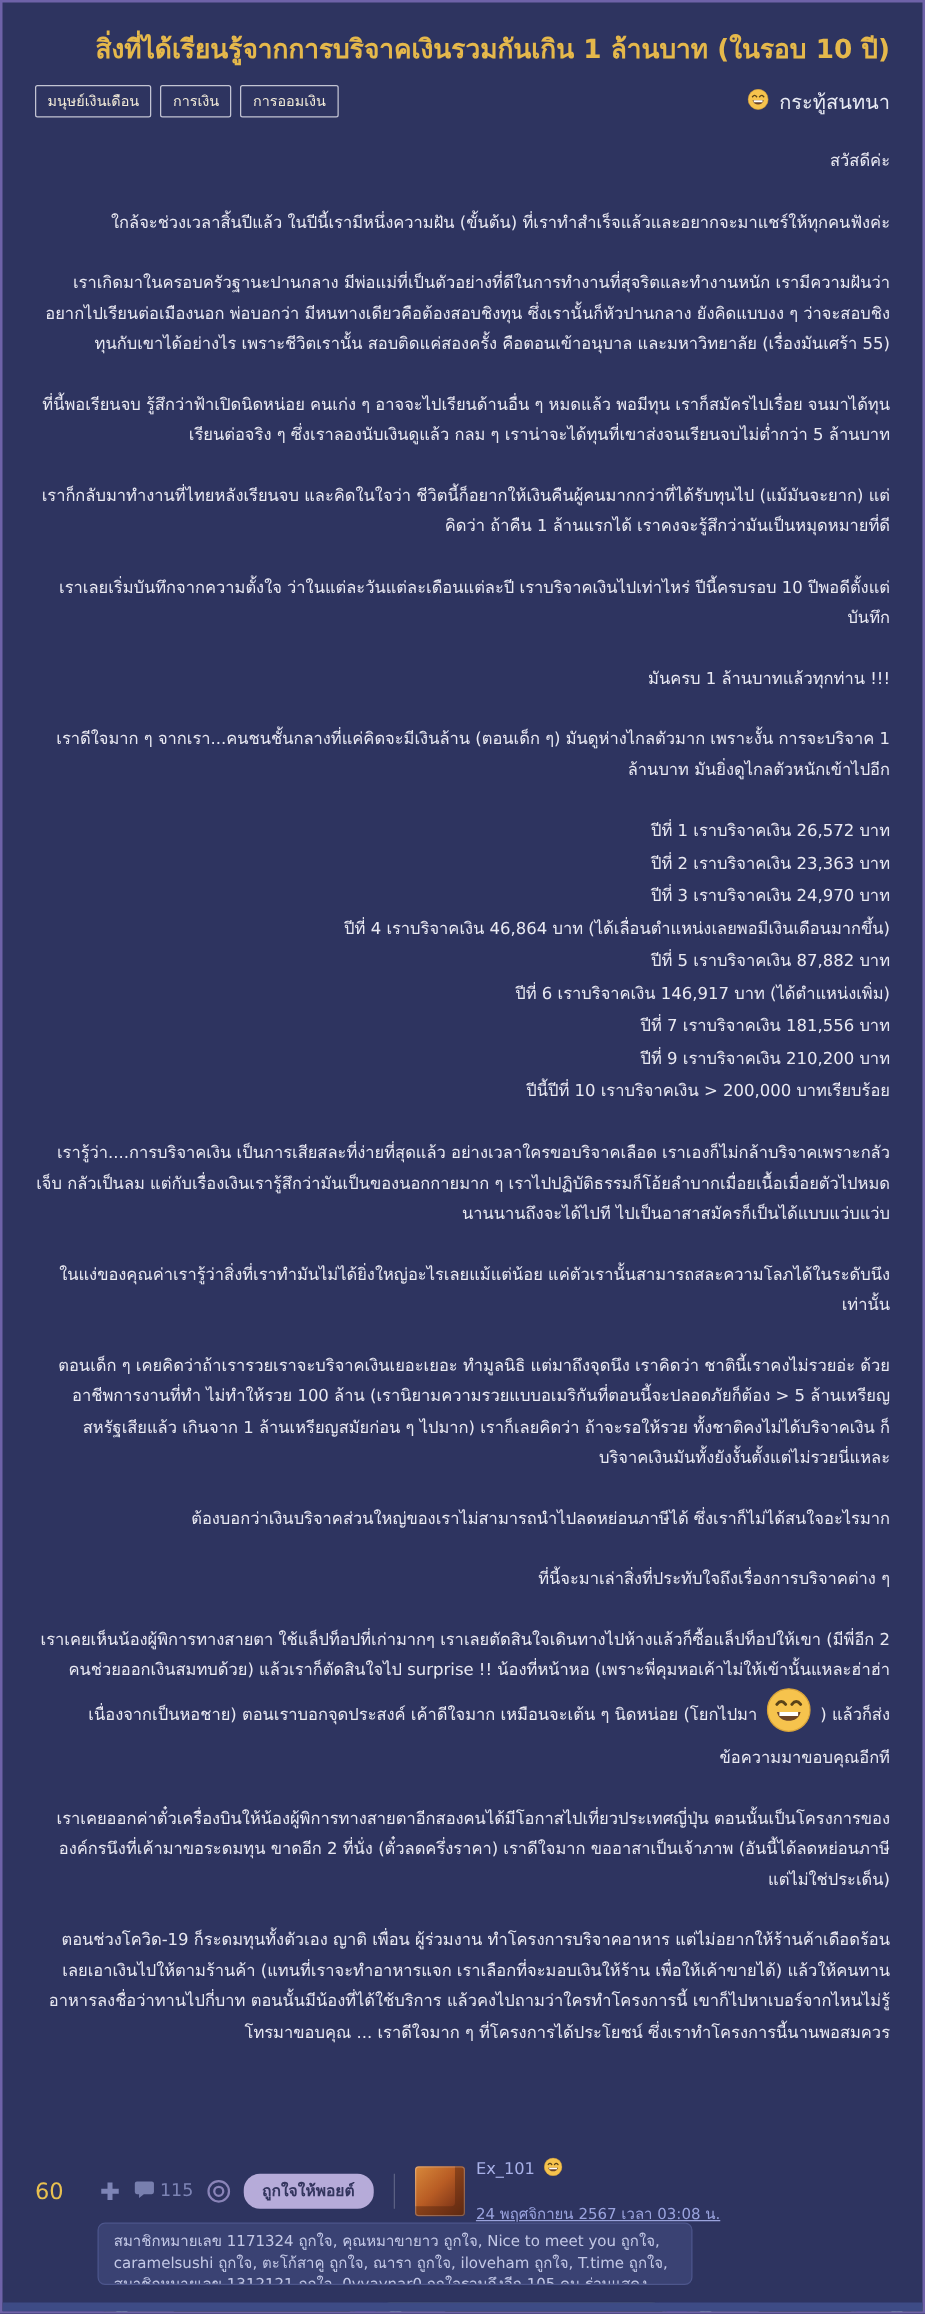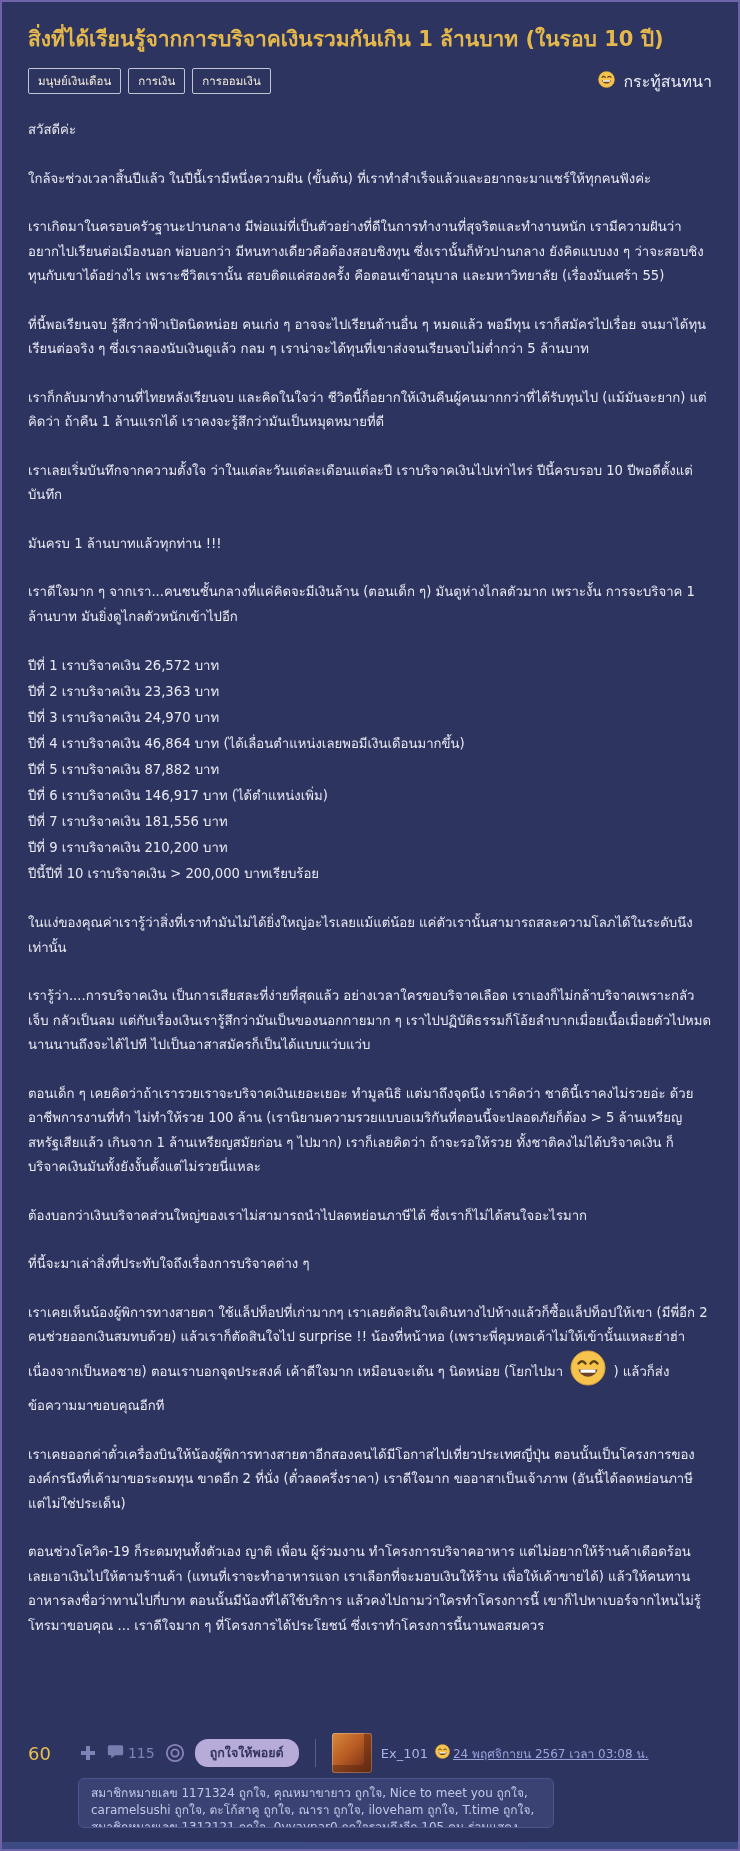--- a/index.html
+++ b/index.html
@@ -1,39 +1,39 @@
 <!DOCTYPE html>
 <html><head>
 <meta charset="utf-8">
 <style>
   html,body{margin:0;padding:0;background:#262b4d;}
   body{width:740px;height:1851px;overflow:hidden;font-family:"DejaVu Sans","Liberation Sans",sans-serif;}
   .page{box-sizing:border-box;width:740px;height:1851px;background:#2e3460;border:2px solid #6e62a8;position:relative;overflow:hidden;}
-  .post{box-sizing:border-box;padding:22px 26px 0 26px;}
+  .post{box-sizing:border-box;padding:22px 26px 0 26px;text-align:right;}
   .post-title{margin:0 0 14px 0;font-size:21px;line-height:1.45;font-weight:700;color:#e5b84b;}
   .meta-row{display:flex;justify-content:space-between;align-items:center;margin-bottom:24px;}
   .tags{display:flex;gap:7px;}
   .tag{border:1px solid rgba(232,232,240,.8);color:#f3ecd9;font-size:11.5px;padding:3px 9px;border-radius:2px;white-space:nowrap;cursor:pointer;}
   .topic-type{display:flex;align-items:center;gap:5px;color:#e9ebf4;font-size:16px;}
   .body{height:1614px;overflow:hidden;color:#e9e9f2;font-size:13.2px;line-height:24.5px;}
   .para{margin:0 0 24px 0;}
   .donation-list div{line-height:26px;}
   .emoji{display:inline-block;vertical-align:middle;margin:0 3px;}
   .footer{padding:0 0 0 26px;}
   .action-row{display:flex;align-items:center;height:42px;gap:10px;}
   .votes{color:#e8c050;font-size:18px;font-weight:400;margin-right:18px;}
   .icon-btn{display:inline-flex;align-items:center;gap:4px;color:#7d84b5;cursor:pointer;}
   .cmt-count{color:#7d84b5;font-size:14px;}
   .like-pill{border:none;background:#b6abd9;color:#33355e;font-size:12.5px;font-weight:700;padding:4px 15px;border-radius:13px;cursor:pointer;font-family:Liberation Sans, sans-serif;}
   .vdiv{width:1px;height:28px;background:rgba(255,255,255,.22);margin:0 6px;}
   .author-block{display:flex;align-items:center;gap:9px;}
   .avatar{width:40px;height:40px;border-radius:3px;cursor:pointer;
     background:linear-gradient(135deg,#d8893b 0%,#b85c24 45%,#8a3d1a 75%,#5e2a12 100%);
     box-shadow:inset 0 0 0 1px rgba(255,255,255,.25), inset -8px -8px 0 rgba(90,40,15,.5);}
-  .author-meta{display:flex;gap:0;}
+  .author-meta{display:flex;flex-direction:column;gap:16px;}
   .author-name-row{display:flex;align-items:center;gap:4px;}
   .author-name{color:#a9b1e8;font-size:13px;text-decoration:none;cursor:pointer;}
   .post-date{color:#9aa3dd;font-size:12px;text-decoration:underline;cursor:pointer;}
   .likers-box{box-sizing:border-box;margin:4px 0 0 50px;width:476px;max-height:50px;overflow:hidden;
     background:#3a4273;border:1px solid #4d568c;border-radius:6px;padding:6px 12px;
     color:#c3c8e6;font-size:12px;line-height:17px;}
   .badge-row{display:flex;align-items:center;gap:12px;margin:14px 0 0 52px;}
   .badge{display:inline-flex;align-items:center;background:#55636c;border-radius:14px;padding:2px 3px 2px 9px;gap:6px;cursor:pointer;box-shadow:0 1px 2px rgba(0,0,0,.3);}
   .badge-num{color:#fff;font-size:12.5px;font-weight:700;}
   .badge-name{background:#2f3a42;color:#f0f2f4;font-size:12.5px;padding:3px 14px;border-radius:12px;white-space:nowrap;}
@@ -77,22 +77,22 @@
           <div>ปีที่ 1 เราบริจาคเงิน 26,572 บาท</div>
           <div>ปีที่ 2 เราบริจาคเงิน 23,363 บาท</div>
           <div>ปีที่ 3 เราบริจาคเงิน 24,970 บาท</div>
           <div>ปีที่ 4 เราบริจาคเงิน 46,864 บาท (ได้เลื่อนตำแหน่งเลยพอมีเงินเดือนมากขึ้น)</div>
           <div>ปีที่ 5 เราบริจาคเงิน 87,882 บาท</div>
           <div>ปีที่ 6 เราบริจาคเงิน 146,917 บาท (ได้ตำแหน่งเพิ่ม)</div>
           <div>ปีที่ 7 เราบริจาคเงิน 181,556 บาท</div>
           <div>ปีที่ 9 เราบริจาคเงิน 210,200 บาท</div>
           <div>ปีนี้ปีที่ 10 เราบริจาคเงิน &gt; 200,000 บาทเรียบร้อย</div>
         </div>
+        <div class="para">เรารู้ว่า....การบริจาคเงิน เป็นการเสียสละที่ง่ายที่สุดแล้ว อย่างเวลาใครขอบริจาคเลือด เราเองก็ไม่กล้าบริจาคเพราะกลัวเจ็บ กลัวเป็นลม แต่กับเรื่องเงินเรารู้สึกว่ามันเป็นของนอกกายมาก ๆ เราไปปฏิบัติธรรมก็โอ้ยลำบากเมื่อยเนื้อเมื่อยตัวไปหมดนานนานถึงจะได้ไปที ไปเป็นอาสาสมัครก็เป็นได้แบบแว่บแว่บ</div>
         <div class="para">ในแง่ของคุณค่าเรารู้ว่าสิ่งที่เราทำมันไม่ได้ยิ่งใหญ่อะไรเลยแม้แต่น้อย แค่ตัวเรานั้นสามารถสละความโลภได้ในระดับนึงเท่านั้น</div>
-        <div class="para">เรารู้ว่า....การบริจาคเงิน เป็นการเสียสละที่ง่ายที่สุดแล้ว อย่างเวลาใครขอบริจาคเลือด เราเองก็ไม่กล้าบริจาคเพราะกลัวเจ็บ กลัวเป็นลม แต่กับเรื่องเงินเรารู้สึกว่ามันเป็นของนอกกายมาก ๆ เราไปปฏิบัติธรรมก็โอ้ยลำบากเมื่อยเนื้อเมื่อยตัวไปหมดนานนานถึงจะได้ไปที ไปเป็นอาสาสมัครก็เป็นได้แบบแว่บแว่บ</div>
         <div class="para">ตอนเด็ก ๆ เคยคิดว่าถ้าเรารวยเราจะบริจาคเงินเยอะเยอะ ทำมูลนิธิ แต่มาถึงจุดนึง เราคิดว่า ชาตินี้เราคงไม่รวยอ่ะ ด้วยอาชีพการงานที่ทำ ไม่ทำให้รวย 100 ล้าน (เรานิยามความรวยแบบอเมริกันที่ตอนนี้จะปลอดภัยก็ต้อง &gt; 5 ล้านเหรียญสหรัฐเสียแล้ว เกินจาก 1 ล้านเหรียญสมัยก่อน ๆ ไปมาก) เราก็เลยคิดว่า ถ้าจะรอให้รวย ทั้งชาติคงไม่ได้บริจาคเงิน ก็บริจาคเงินมันทั้งยังงั้นตั้งแต่ไม่รวยนี่แหละ</div>
         <div class="para">ต้องบอกว่าเงินบริจาคส่วนใหญ่ของเราไม่สามารถนำไปลดหย่อนภาษีได้ ซึ่งเราก็ไม่ได้สนใจอะไรมาก</div>
         <div class="para">ที่นี้จะมาเล่าสิ่งที่ประทับใจถึงเรื่องการบริจาคต่าง ๆ</div>
         <div class="para">เราเคยเห็นน้องผู้พิการทางสายตา ใช้แล็ปท็อปที่เก่ามากๆ เราเลยตัดสินใจเดินทางไปห้างแล้วก็ซื้อแล็ปท็อปให้เขา (มีพี่อีก 2 คนช่วยออกเงินสมทบด้วย) แล้วเราก็ตัดสินใจไป surprise !! น้องที่หน้าหอ (เพราะพี่คุมหอเค้าไม่ให้เข้านั้นแหละฮ่าฮ่าเนื่องจากเป็นหอชาย) ตอนเราบอกจุดประสงค์ เค้าดีใจมาก เหมือนจะเต้น ๆ นิดหน่อย (โยกไปมา <span class="emoji"><svg width="36" height="36" viewBox="0 0 36 36">
     <circle cx="18" cy="18" r="17" fill="#f6c34d" stroke="#d9a43a" stroke-width="1"></circle>
     <path d="M8.5 13.5q3.5-4.5 7 0" stroke="#5a4318" fill="none" stroke-width="2.4" stroke-linecap="round"></path>
     <path d="M20.5 13.5q3.5-4.5 7 0" stroke="#5a4318" fill="none" stroke-width="2.4" stroke-linecap="round"></path>
     <path d="M8.5 19.5c2.2 9.5 16.8 9.5 19 0z" fill="#6d4426"></path>
     <path d="M10.5 19.5h15v3.2h-15z" fill="#ffffff"></path>
             </svg></span> ) แล้วก็ส่งข้อความมาขอบคุณอีกที</div>

